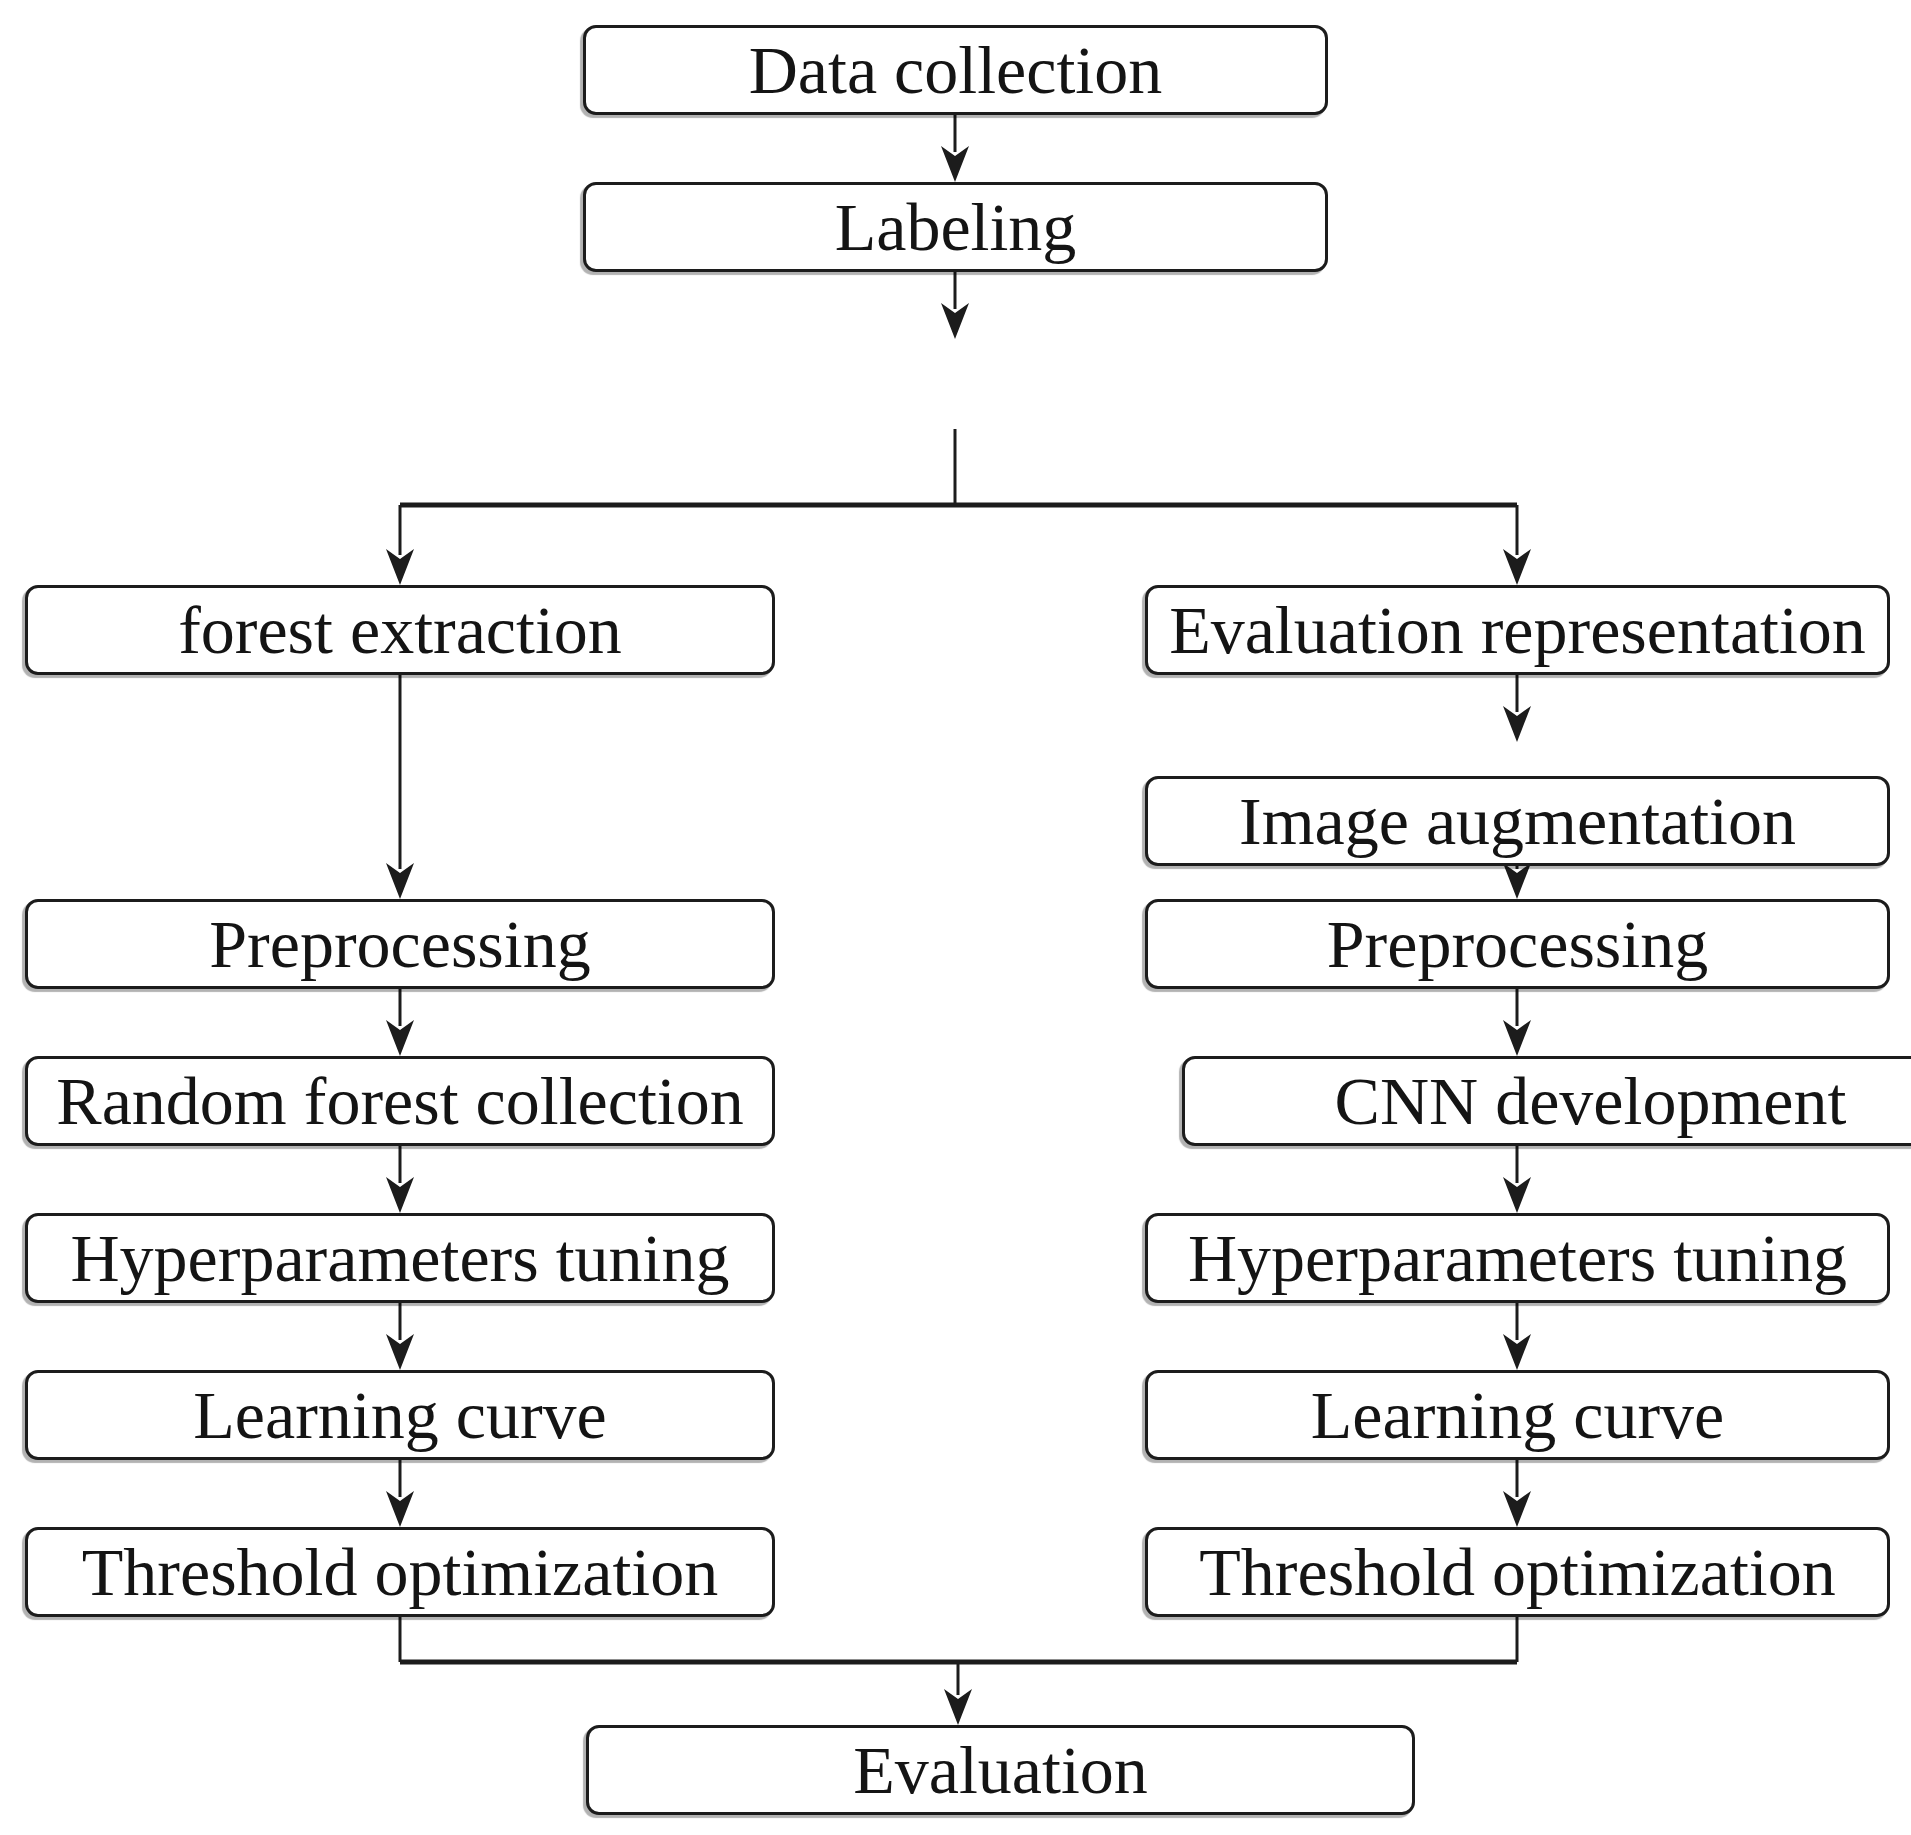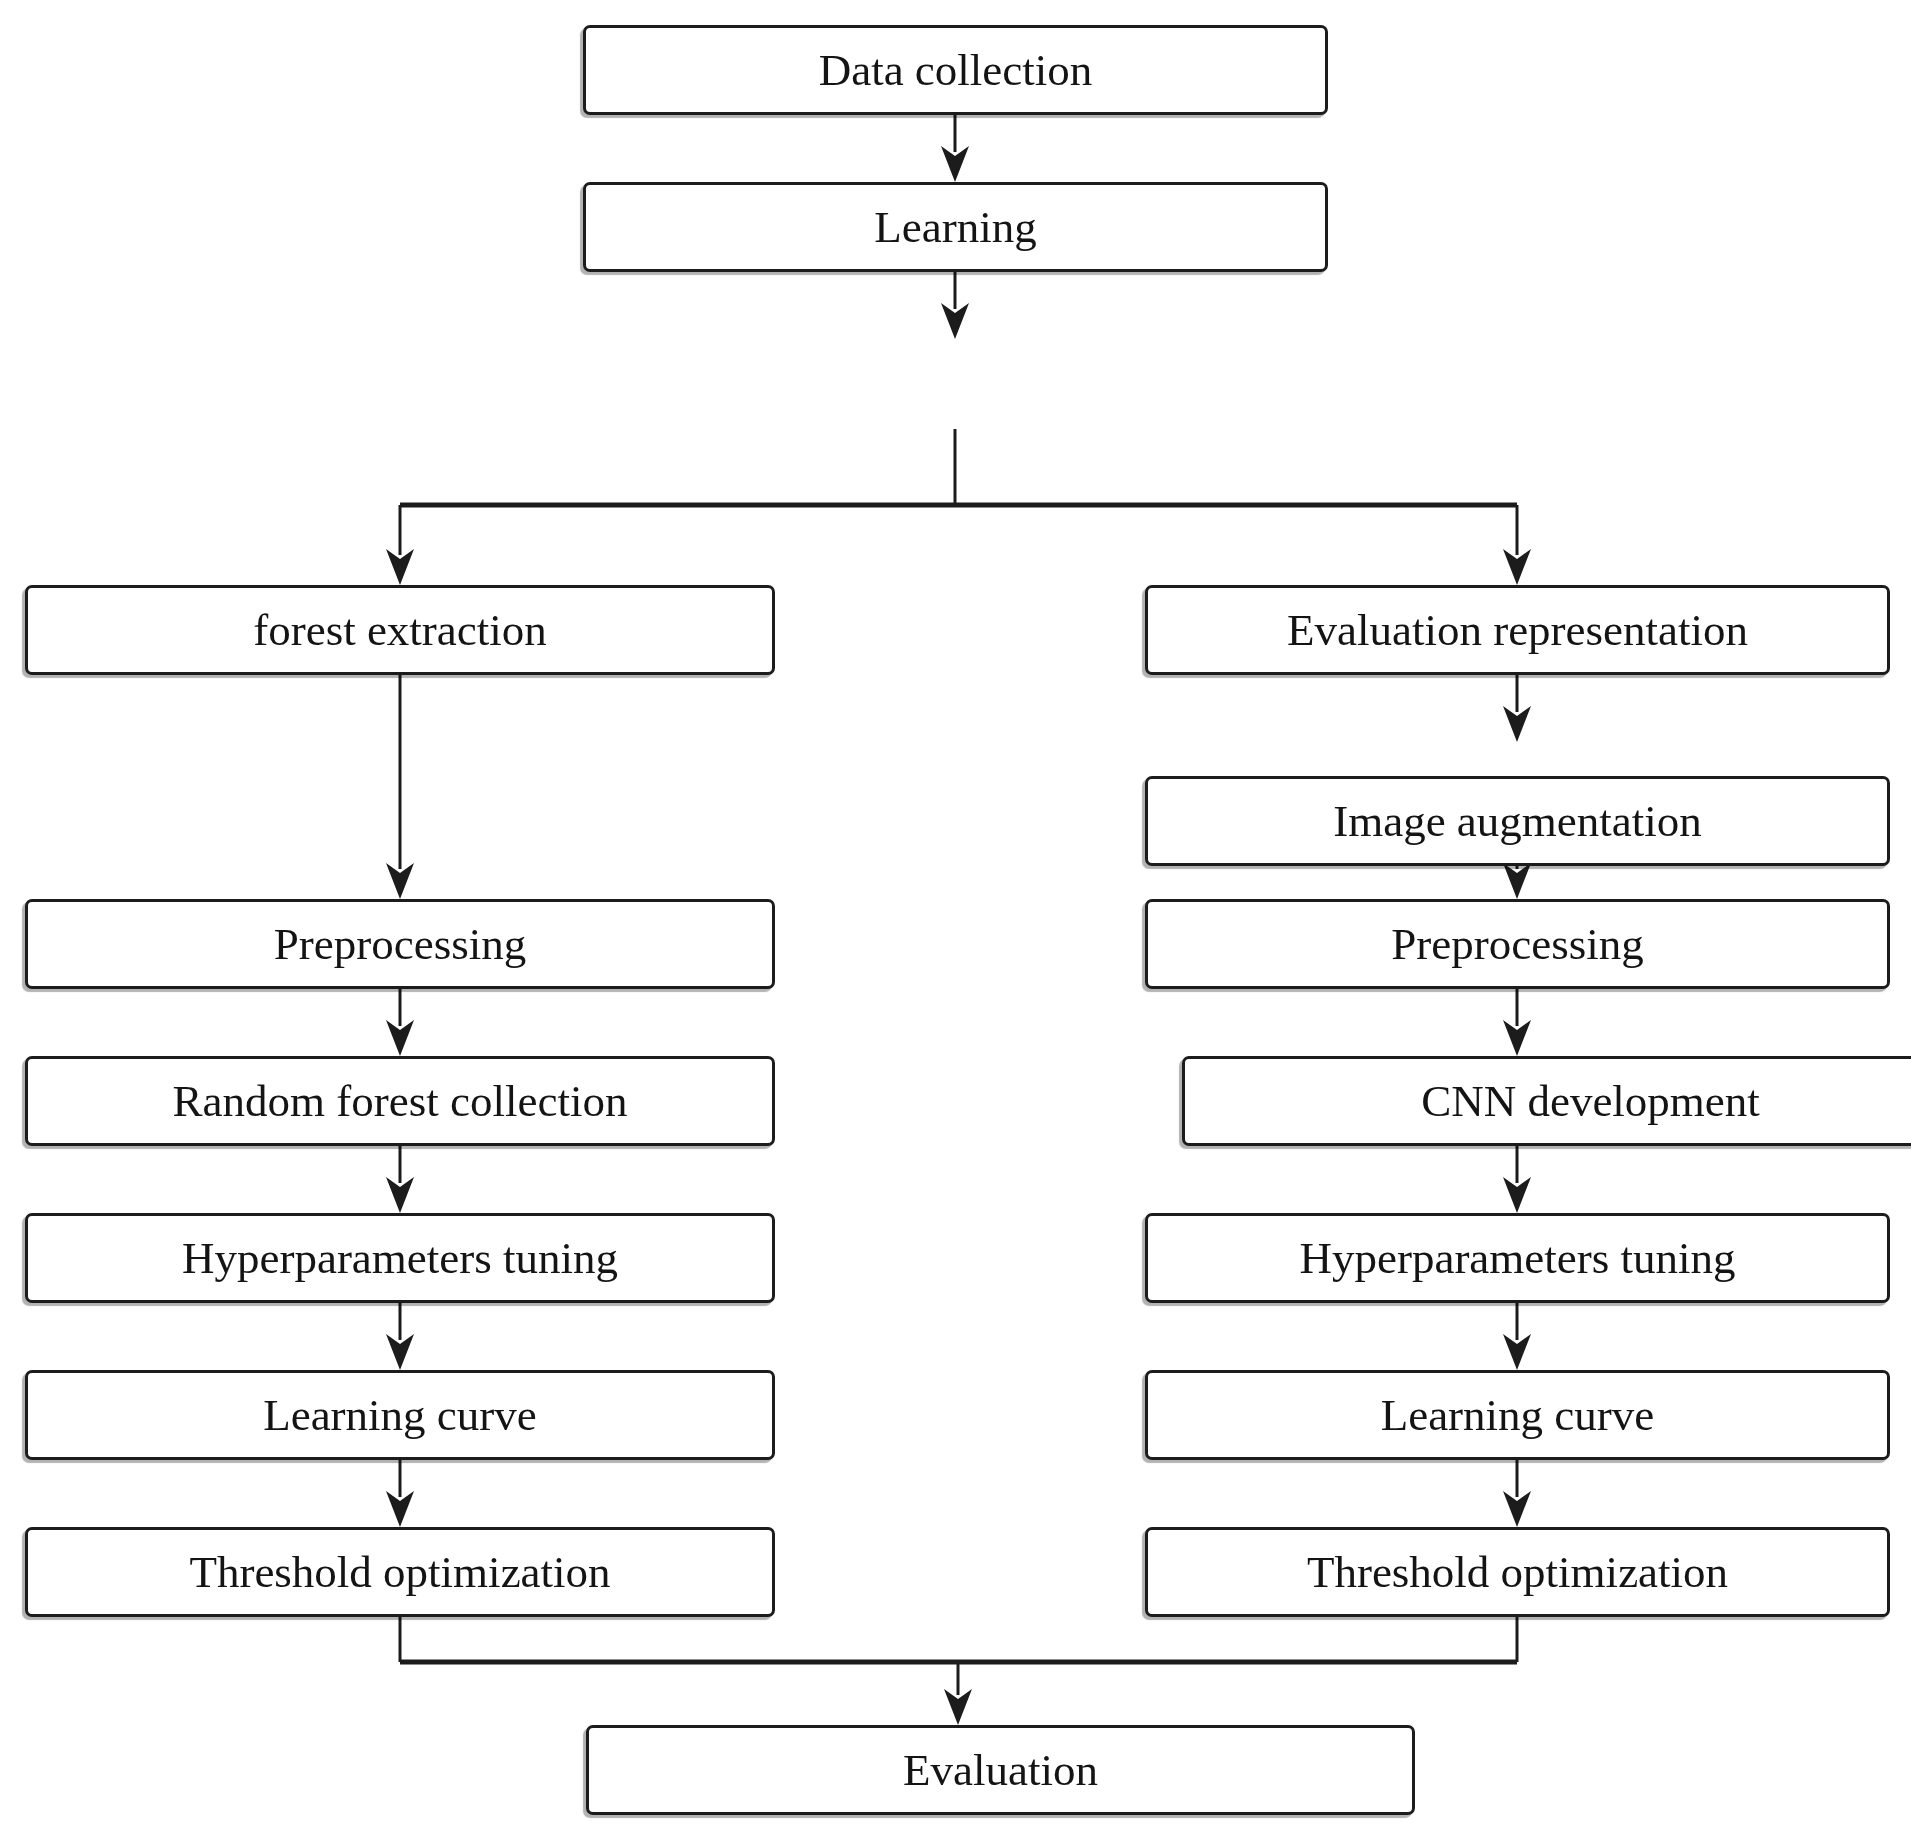--- a/index.html
+++ b/index.html
@@ -22,26 +22,26 @@
     width: 1911px;
     height: 1835px;
     z-index: 1;
   }
   .node {
     position: absolute;
     box-sizing: border-box;
     height: 90px;
     background: #ffffff;
     border: 3px solid #1c1c1c;
-    border-radius: 7px;
+    border-radius: 13px;
     box-shadow: -3px 3px 1px rgba(0,0,0,0.30);
     display: flex;
     align-items: center;
     justify-content: center;
-    font-size: 45px;
+    font-size: 68px;
     line-height: 1;
     color: #141414;
     white-space: nowrap;
     z-index: 2;
   }
   .conn {
     stroke: #1c1c1c;
     stroke-width: 3px;
     fill: none;
   }
@@ -129,21 +129,21 @@
     <g>
       <path class="conn" d="M400 1617 V1662"></path>
       <path class="conn" d="M1517 1617 V1662"></path>
       <path class="conn-thick" d="M400 1662 H1517"></path>
       <path class="conn" d="M958 1662 V1695"></path>
       <path class="arrowhead" d="M944 1689 L958 1725 L972 1689 L958 1699 Z"></path>
     </g>
   </svg>
 
   <div class="node" style="left:583px; top:25px;  width:745px">Data collection</div>
-  <div class="node" style="left:583px; top:182px; width:745px">Learning</div>
+  <div class="node" style="left:583px; top:182px; width:745px">Labeling</div>
 
   <div class="node" style="left:25px; top:585px;  width:750px">forest extraction</div>
   <div class="node" style="left:25px; top:899px;  width:750px">Preprocessing</div>
   <div class="node" style="left:25px; top:1056px; width:750px">Random forest collection</div>
   <div class="node" style="left:25px; top:1213px; width:750px">Hyperparameters tuning</div>
   <div class="node" style="left:25px; top:1370px; width:750px">Learning curve</div>
   <div class="node" style="left:25px; top:1527px; width:750px">Threshold optimization</div>
 
   <div class="node" style="left:1145px; top:585px;  width:745px">Evaluation representation</div>
   <div class="node" style="left:1145px; top:776px;  width:745px">Image augmentation</div>

